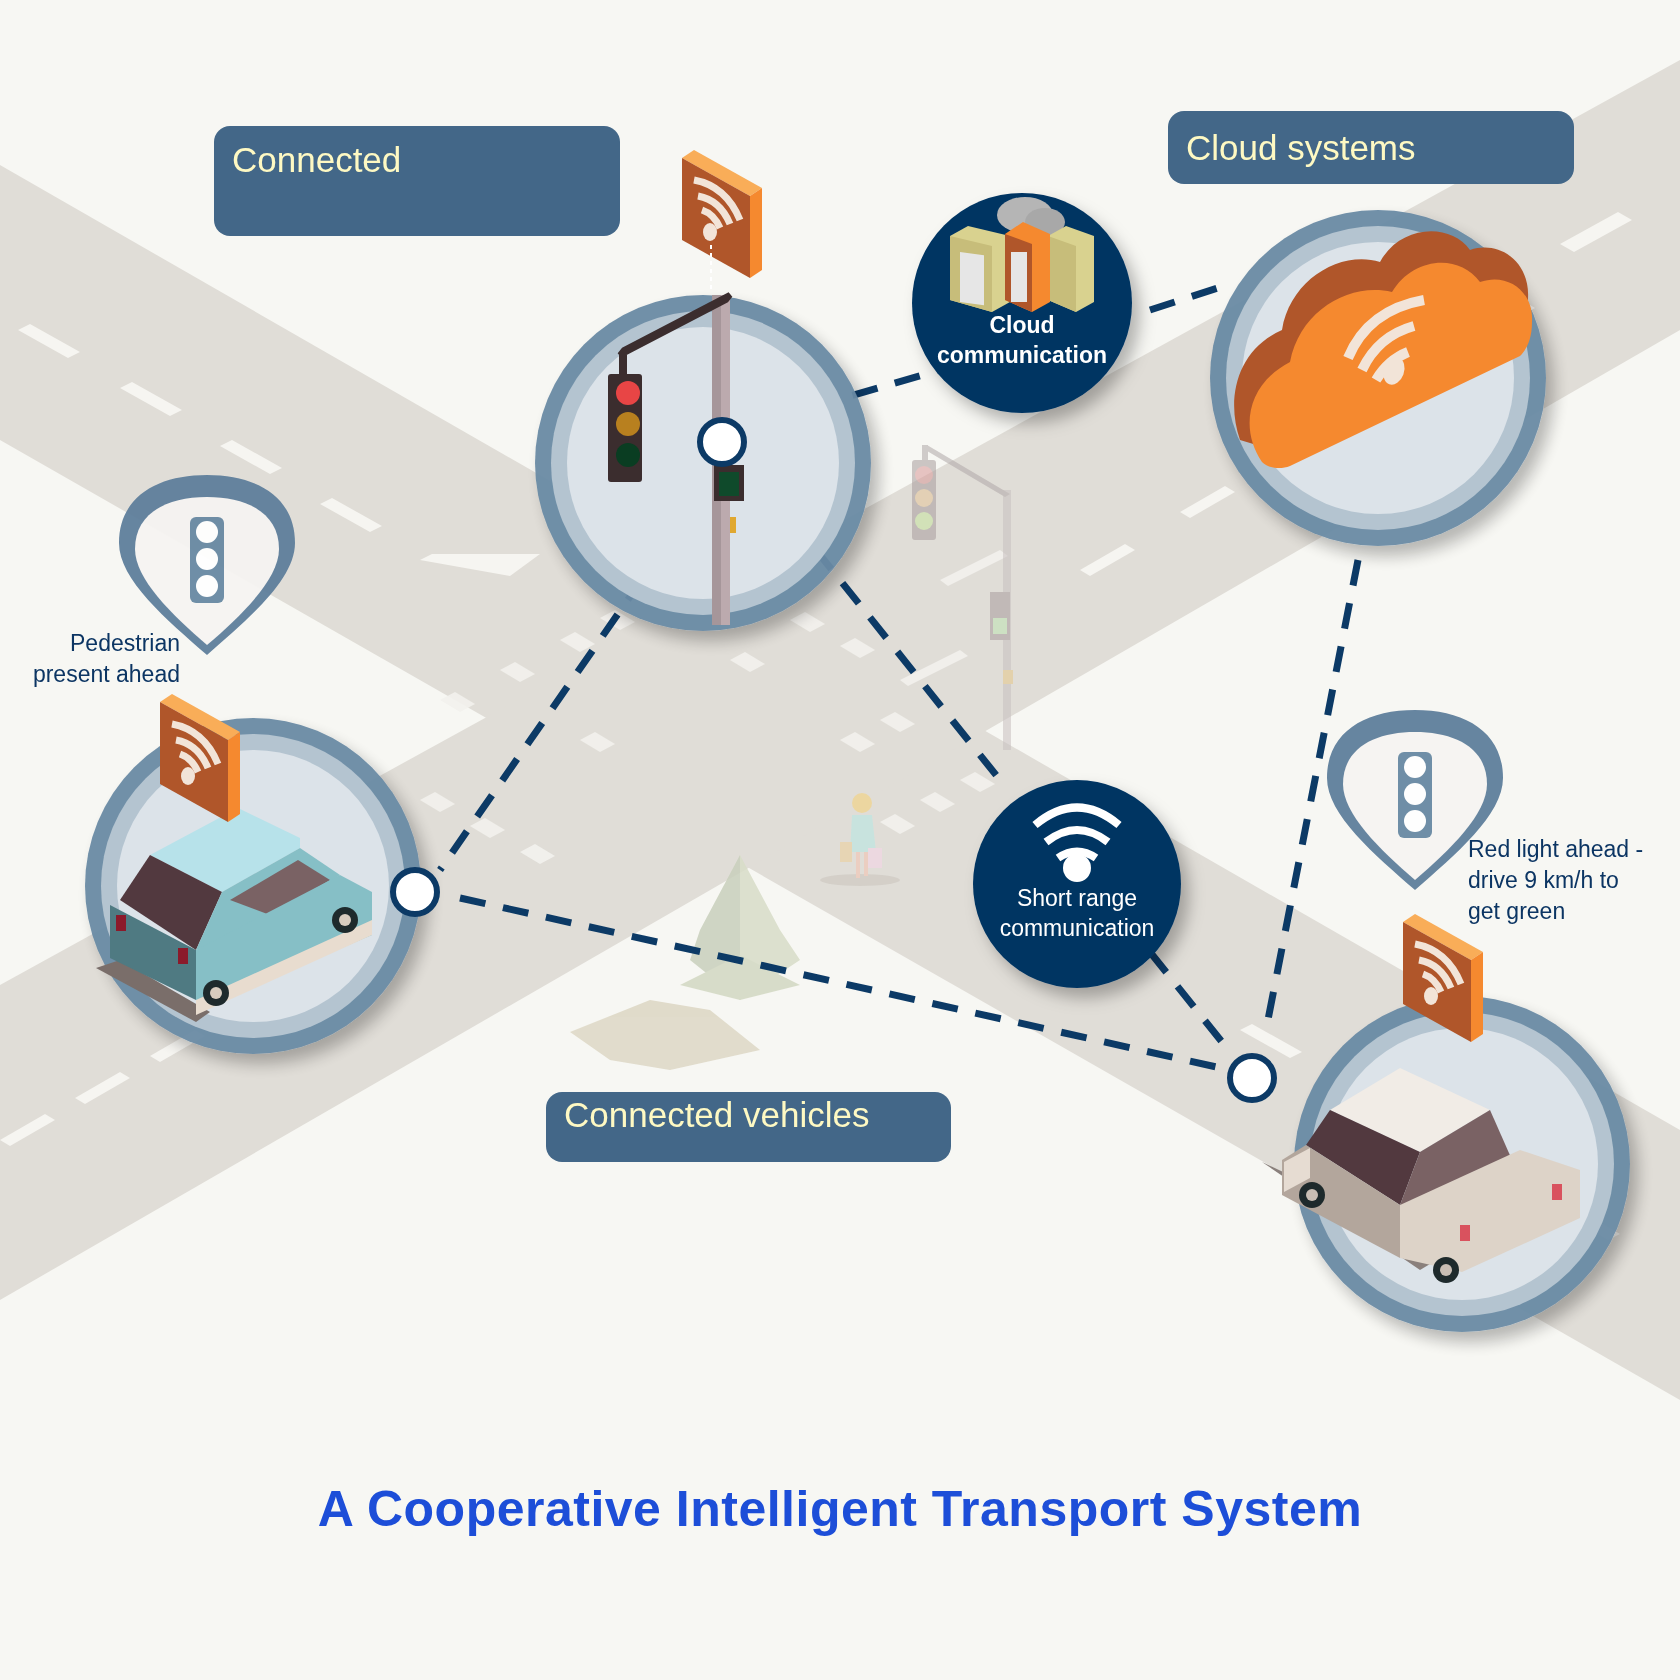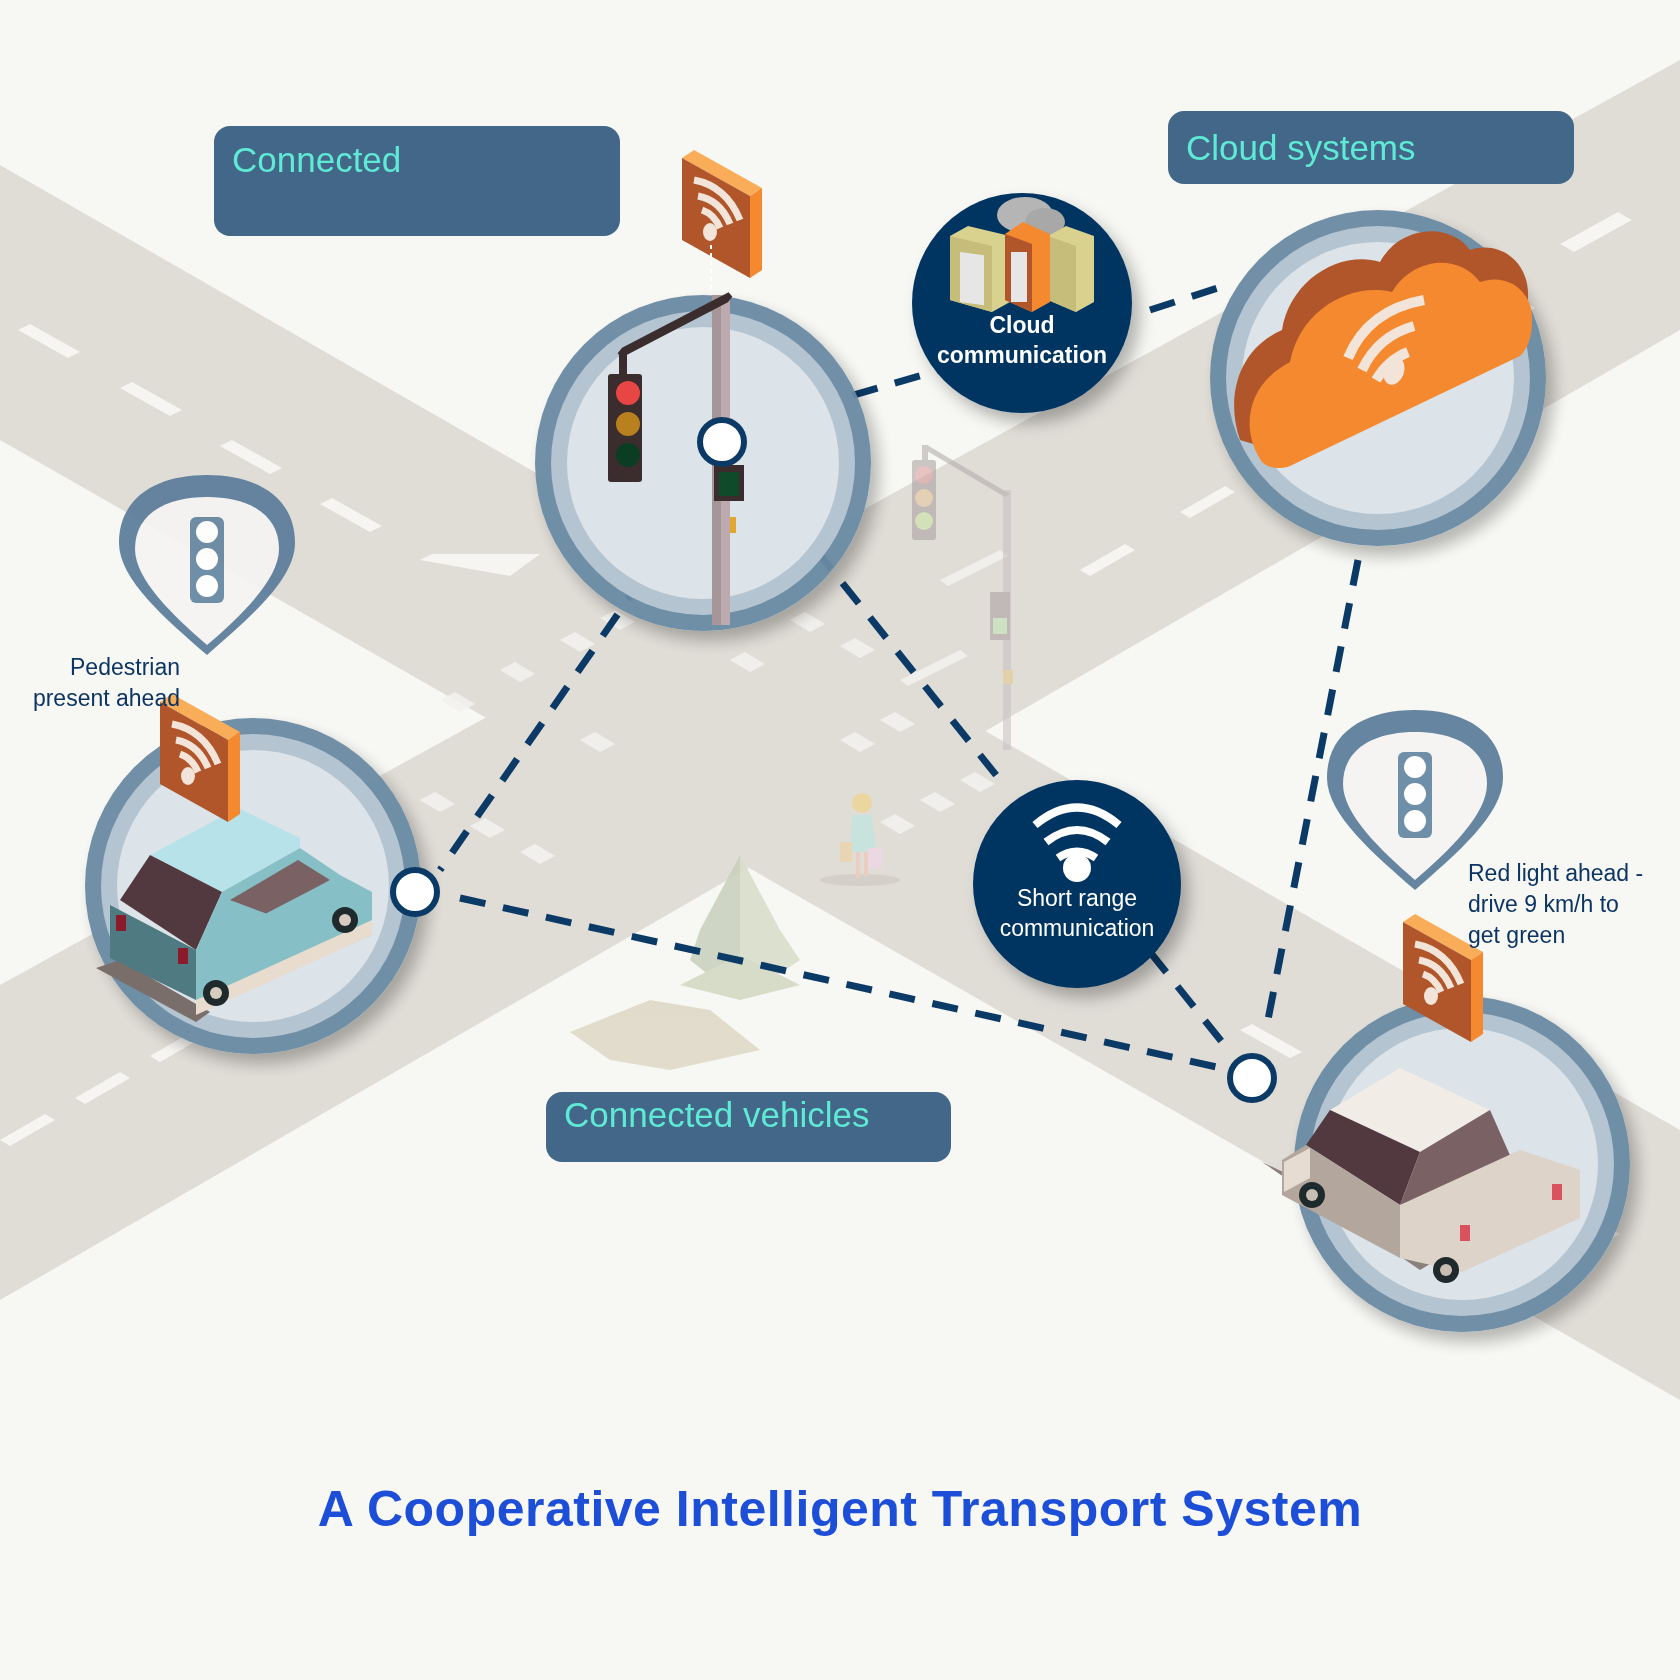--- a/index.html
+++ b/index.html
@@ -3,33 +3,33 @@
 <meta charset="utf-8">
 <style>
   html, body { margin: 0; padding: 0; }
   body {
     width: 1680px; height: 1680px; position: relative; overflow: hidden;
     background: #f7f7f3;
     font-family: "Liberation Sans", sans-serif;
   }
   #scene { position: absolute; left: 0; top: 0; width: 1680px; height: 1680px; }
   .label-box {
-    position: absolute; background: #436788; color: #5eead4;
+    position: absolute; background: #436788; color: #fef9c3;
     border-radius: 16px; box-sizing: border-box;
     font-family: "Liberation Sans", sans-serif; font-size: 35px; line-height: 45px;
     padding: 0 18px;
   }
   .label-box span { display: block; }
   .node-text {
     position: absolute; color: #ffffff; text-align: center;
     font-family: "Liberation Sans", sans-serif; font-size: 23px; line-height: 30px;
   }
   .note-text {
     position: absolute; color: #0c3563;
-    font-family: "Liberation Sans", sans-serif; font-size: 23px; line-height: 31px; margin-top: 24px;
+    font-family: "Liberation Sans", sans-serif; font-size: 23px; line-height: 31px;
   }
   .note-text span { display: block; }
   .title {
     position: absolute; left: 0; width: 1680px; top: 1480px; text-align: center;
     color: #1d4ed8; font-family: "Liberation Sans", sans-serif; font-weight: bold; font-size: 50px;
     letter-spacing: 0.5px;
   }
 </style>
 </head>
 <body>

